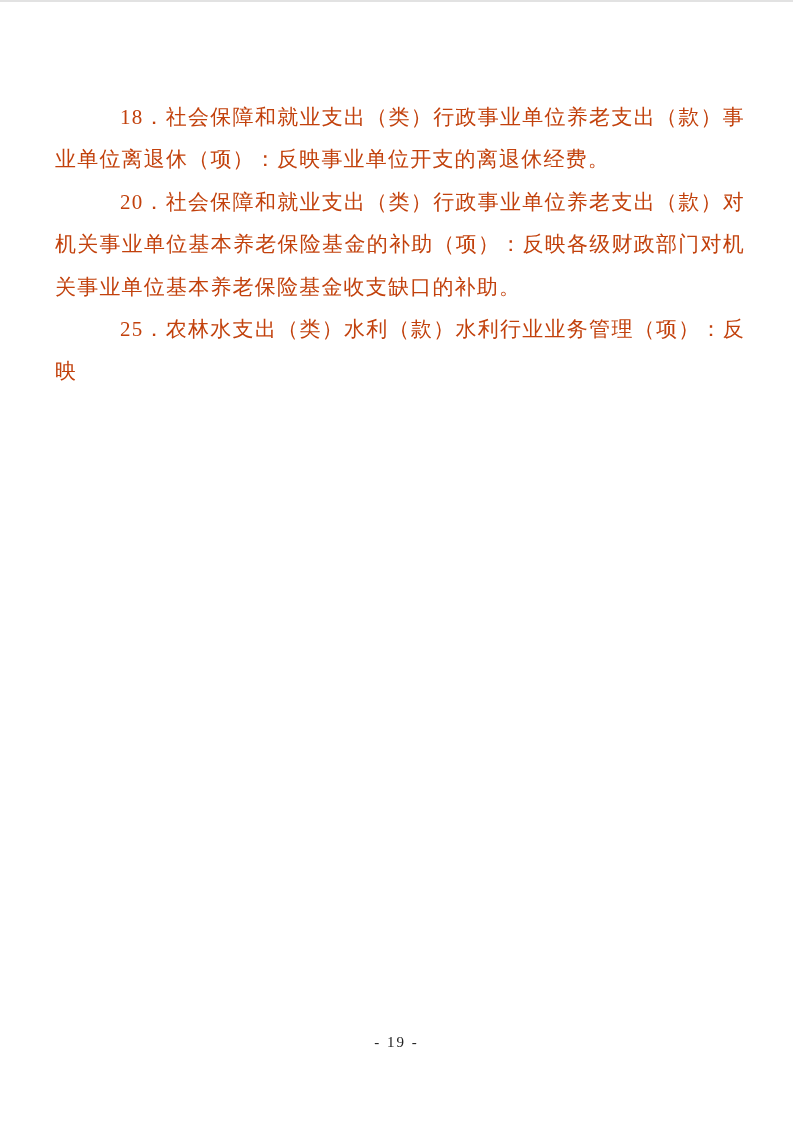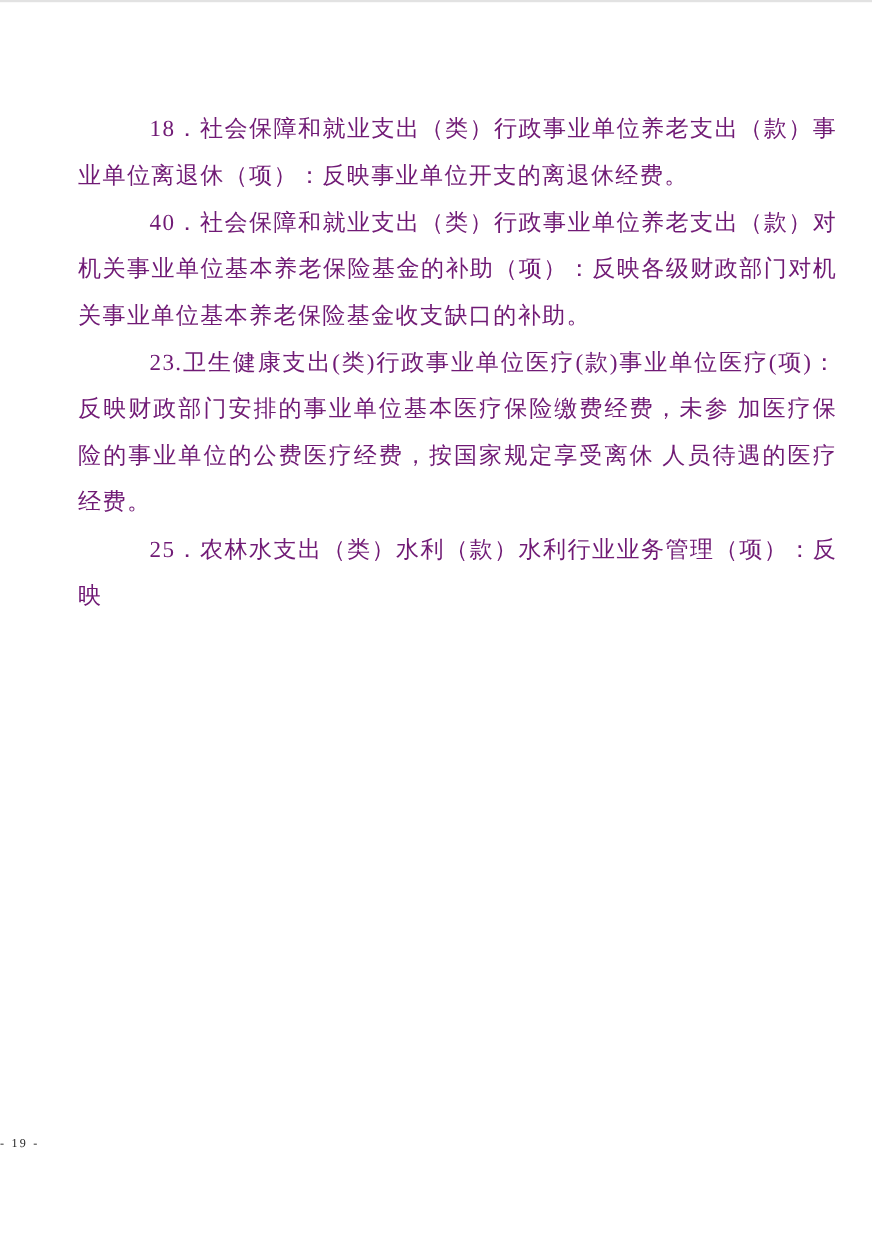--- a/index.html
+++ b/index.html
@@ -18,55 +18,54 @@
   .scan-edge {
     position: absolute;
     top: 0;
     left: 0;
     right: 0;
     height: 2px;
     background: #e2e2e2;
   }
   .content {
     position: absolute;
-    left: 71px;
+    left: 55px;
     top: 96px;
     width: 690px;
-    color: #701a75;
+    color: #c2410c;
   }
   .content p {
     margin: 0;
     padding: 0;
     font-size: 21px;
     line-height: 42.4px;
     letter-spacing: 1.2px;
     text-indent: 65px;
     text-align: justify;
     text-justify: inter-character;
     word-break: break-all;
   }
   .page-number {
     position: absolute;
     top: 1034px;
     left: 0;
     width: 100%;
-    text-align: left;
-    font-size: 11px;
+    text-align: center;
+    font-size: 15px;
     letter-spacing: 2px;
     color: #222222;
     font-family: "Liberation Serif", "DejaVu Serif", serif;
   }
 </style>
 </head>
 <body>
 
 <div class="page">
   <div class="scan-edge"></div>
 
   <div class="content">
     <p>18．社会保障和就业支出（类）行政事业单位养老支出（款）事业单位离退休（项）：反映事业单位开支的离退休经费。</p>
-    <p>40．社会保障和就业支出（类）行政事业单位养老支出（款）对机关事业单位基本养老保险基金的补助（项）：反映各级财政部门对机关事业单位基本养老保险基金收支缺口的补助。</p>
-    <p>23.卫生健康支出(类)行政事业单位医疗(款)事业单位医疗(项)：反映财政部门安排的事业单位基本医疗保险缴费经费，未参 加医疗保险的事业单位的公费医疗经费，按国家规定享受离休 人员待遇的医疗经费。</p>
+    <p>20．社会保障和就业支出（类）行政事业单位养老支出（款）对机关事业单位基本养老保险基金的补助（项）：反映各级财政部门对机关事业单位基本养老保险基金收支缺口的补助。</p>
     <p>25．农林水支出（类）水利（款）水利行业业务管理（项）：反映</p>
   </div>
 
   <div class="page-number">- 19 -</div>
 </div>
 
 </body></html>

